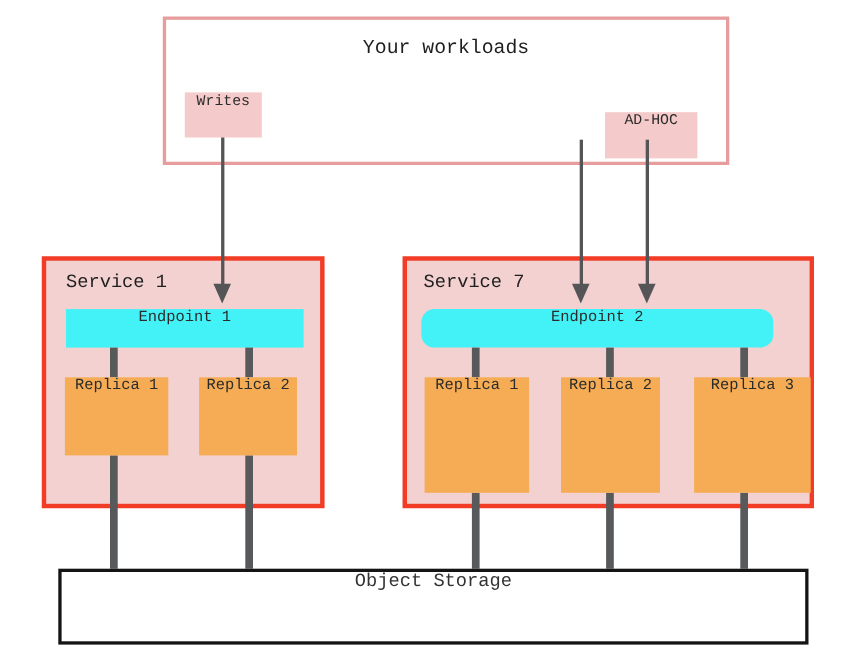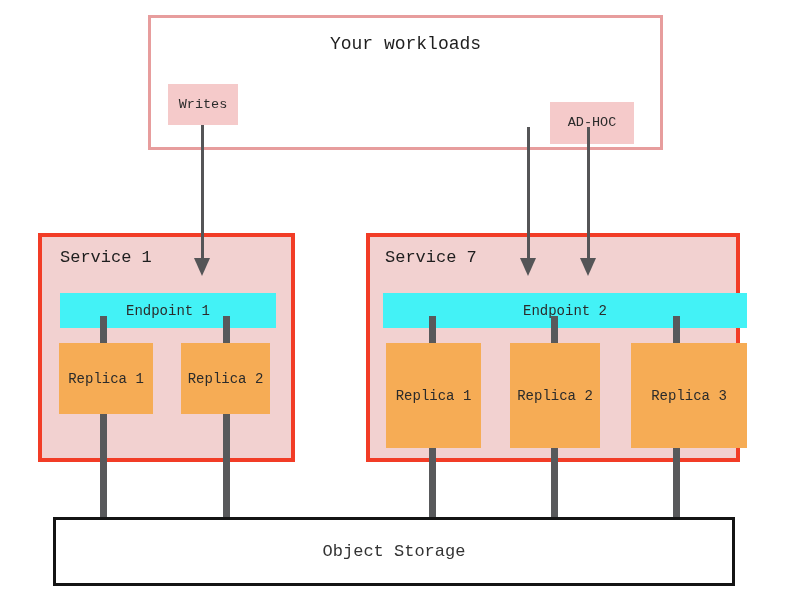--- a/index.html
+++ b/index.html
@@ -7,21 +7,21 @@
     position: relative;
     width: 787px;
     height: 595px;
     background: #ffffff;
     font-family: Liberation Mono, monospace;
     overflow: hidden;
   }
   .abs { position: absolute; box-sizing: border-box; }
   .center {
     display: flex;
-    align-items: center;
+    align-items: flex-start;
     justify-content: center;
     text-align: center;
   }
 
   
   .workloads-box {
     left: 148px; top: 15px; width: 515px; height: 135px;
     border: 3px solid var(--workloads-border);
     background: #ffffff;
   }
@@ -67,35 +67,34 @@
     font-size: 17px;
     color: var(--title-text);
   }
   .svc1-title { left: 60px;  top: 248px; }
   .svc2-title { left: 385px; top: 248px; }
 
   .endpoint {
     background: var(--endpoint-fill);
     color: var(--label-text);
     font-size: 14px;
-    margin-top: 12px;
   }
   .ep1 { left: 60px;  top: 281px; width: 216px; height: 35px; }
-  .ep2 { left: 383px; top: 281px; width: 364px; height: 35px; }
+  .ep2 { left: 383px; top: 281px; width: 320px; height: 35px; border-radius: 12px; }
 
   .replica {
     background: var(--replica-fill);
     color: var(--label-text);
     font-size: 14px;
   }
   .s1r1 { left: 59px;  top: 343px; width: 94px; height: 71px; }
   .s1r2 { left: 181px; top: 343px; width: 89px; height: 71px; }
   .s2r1 { left: 386px; top: 343px; width: 95px; height: 105px; }
   .s2r2 { left: 510px; top: 343px; width: 90px; height: 105px; }
-  .s2r3 { left: 631px; top: 343px; width: 116px; height: 105px; }
+  .s2r3 { left: 631px; top: 343px; width: 106px; height: 105px; }
 
   
   .conn { width: 7px; background: var(--connector); }
   .c-s1a-top { left: 100px; top: 316px; height: 27px; }
   .c-s1b-top { left: 223px; top: 316px; height: 27px; }
   .c-s1a-bot { left: 100px; top: 414px; height: 105px; }
   .c-s1b-bot { left: 223px; top: 414px; height: 105px; }
   .c-s2a-top { left: 429px; top: 316px; height: 27px; }
   .c-s2b-top { left: 551px; top: 316px; height: 27px; }
   .c-s2c-top { left: 673px; top: 316px; height: 27px; }

